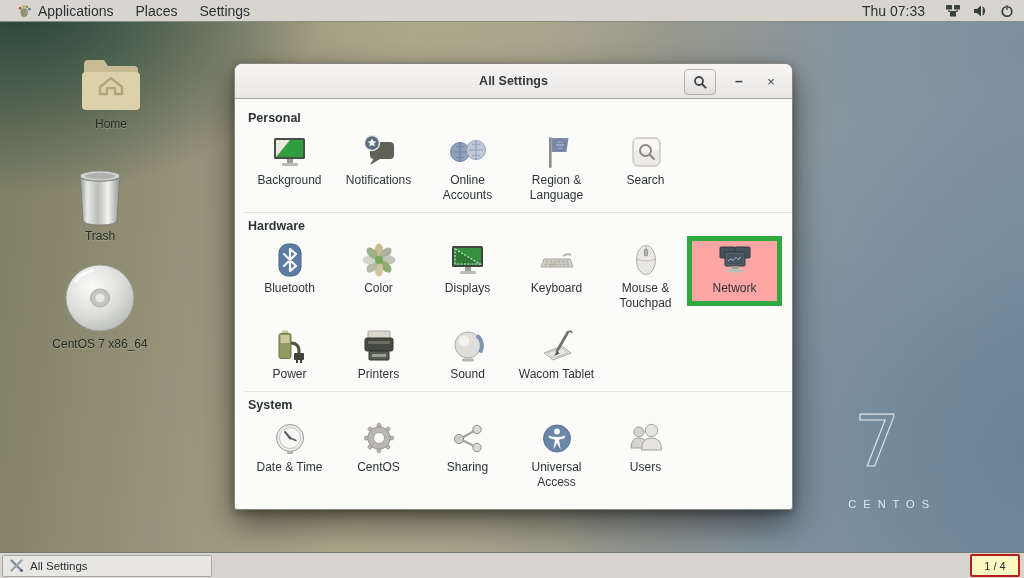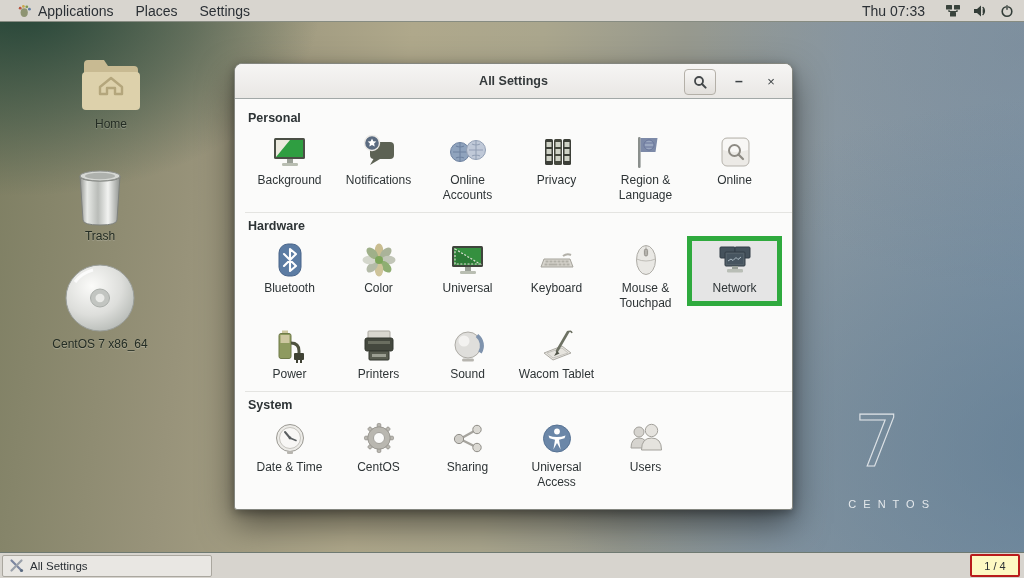--- a/index.html
+++ b/index.html
@@ -48,21 +48,21 @@
   .tb-min{right:40px;font-weight:bold;}
   .tb-close{right:8px;font-size:13px;}
 
   .content{flex:1;padding:6px 0 0 10px;overflow:hidden;}
   .sec-header{font-size:12.5px;font-weight:bold;color:#2e3436;margin:6px 0 6px 3px;}
   .divider{border-top:1px solid #e4e4e1;margin:10px 0 0 0;}
   .grid{display:grid;grid-template-columns:repeat(6,89px);row-gap:14px;justify-items:center;align-items:start;}
   .item{width:89px;display:flex;flex-direction:column;align-items:center;padding-top:3px;}
   .item .ic{display:block;margin-bottom:3px;}
   .item .lbl{font-size:12px;line-height:1.22;text-align:center;color:#2e3436;max-width:82px;}
-  .item.highlight{outline:5px solid #2faa3e;outline-offset:-2px;background:#e5e5e5;padding-bottom:7px;}
+  .item.highlight{outline:5px solid #2faa3e;outline-offset:-2px;background:#fca5a5;padding-bottom:7px;}
 
   
   .taskbar{position:absolute;left:0;right:0;bottom:0;height:25px;background:#d7d4ce;border-top:1px solid #6f7a72;
     display:flex;align-items:center;z-index:30;font-size:11.5px;color:#2b3035;}
   .taskbtn{margin-left:2px;width:196px;height:20px;background:#e9e7e3;border:1px solid #aaa79f;border-radius:2px;
     display:flex;align-items:center;gap:6px;padding:0 6px;}
   .pager{margin-left:auto;margin-right:4px;width:46px;height:19px;background:#fef9c3;border:2px solid #b91c1c;border-radius:2px;
     display:flex;align-items:center;justify-content:center;font-size:11px;}
 </style>
 </head>
@@ -204,58 +204,39 @@
           <svg class="ic" width="40" height="36" viewBox="0 0 40 36">
             <rect x="15" y="13" width="10" height="8" fill="#c4cbd9"></rect>
             <circle cx="12" cy="18" r="9.5" fill="#8fa3bd" stroke="#6e82a0"></circle>
             <path d="M8 12 q4 2 8 0 M8 24 q4-2 8 0 M12 8.5 v19 M5 18 h14" stroke="#6e82a0" stroke-width="1.1" fill="none"></path>
             <circle cx="28" cy="16" r="9.5" fill="#c0c9d8" stroke="#93a0b5"></circle>
             <path d="M24 10 q4 2 8 0 M24 22 q4-2 8 0 M28 6.5 v19 M21 16 h14" stroke="#93a0b5" stroke-width="1.1" fill="none"></path>
           </svg>
           <span class="lbl">Online Accounts</span>
         </div>
 
-        <div class="item">
-          <svg class="ic" width="40" height="36" viewBox="0 0 40 36">
-            <rect x="8" y="5" width="8" height="26" rx="1.5" fill="#3c3f38"></rect>
-            <rect x="17" y="5" width="8" height="26" rx="1.5" fill="#46493f"></rect>
-            <rect x="26" y="5" width="8" height="26" rx="1.5" fill="#3c3f38"></rect>
-            <g fill="#cfd2c6">
-              <rect x="9.5" y="8" width="5" height="5"></rect>
-                <rect x="9.5" y="15" width="5" height="5"></rect>
-                <rect x="9.5" y="22" width="5" height="5"></rect>
-              <rect x="18.5" y="8" width="5" height="5"></rect>
-                <rect x="18.5" y="15" width="5" height="5"></rect>
-                <rect x="18.5" y="22" width="5" height="5"></rect>
-              <rect x="27.5" y="8" width="5" height="5"></rect>
-                <rect x="27.5" y="15" width="5" height="5"></rect>
-                <rect x="27.5" y="22" width="5" height="5"></rect>
-            </g>
-          </svg>
-          <span class="lbl">Privacy</span>
-        </div>
 
         <div class="item">
           <svg class="ic" width="40" height="36" viewBox="0 0 40 36">
             <rect x="12" y="3" width="2.6" height="31" rx="1.2" fill="#8a8f8c"></rect>
             <path d="M14.5 4 h17 l-2 14 h-15 z" fill="#7d8aa8"></path>
             <circle cx="23" cy="11" r="5" fill="#9aa7c0" stroke="#68759a"></circle>
             <path d="M19 9 h8 M19 13 h8" stroke="#68759a" stroke-width="1" fill="none"></path>
           </svg>
           <span class="lbl">Region &amp; Language</span>
         </div>
 
         <div class="item">
           <svg class="ic" width="40" height="36" viewBox="0 0 40 36">
             <rect x="7" y="4" width="27" height="28" rx="5" fill="#eceae6" stroke="#b6b3ac"></rect>
             <path d="M8 16 q12 4 25 0 v-7 q0-4-4-4 h-17 q-4 0-4 4 z" fill="#f8f7f5"></path>
             <circle cx="19.5" cy="16.5" r="5.5" fill="none" stroke="#8d8a83" stroke-width="2"></circle>
             <line x1="23.5" y1="20.5" x2="28" y2="25" stroke="#8d8a83" stroke-width="2.2" stroke-linecap="round"></line>
           </svg>
-          <span class="lbl">Online</span>
+          <span class="lbl">Search</span>
         </div>
       </div>
 
       <div class="divider"></div>
 
       <div class="sec-header">Hardware</div>
       <div class="grid">
 
         <div class="item">
           <svg class="ic" width="40" height="36" viewBox="0 0 40 36">
@@ -283,21 +264,21 @@
         </div>
 
         <div class="item">
           <svg class="ic" width="40" height="36" viewBox="0 0 40 36">
             <rect x="4" y="4" width="31" height="21" rx="1.5" fill="#3f443c"></rect>
             <rect x="6" y="6" width="27" height="17" fill="#35903f"></rect>
             <path d="M7 7 L32 22 L7 22 Z" fill="#2c7a36" stroke="#dfe0d5" stroke-width="1.2" stroke-dasharray="2 1.6"></path>
             <rect x="17" y="25" width="6" height="4" fill="#9aa096"></rect>
             <rect x="12" y="29" width="16" height="3" rx="1.2" fill="#b9beb2"></rect>
           </svg>
-          <span class="lbl">Universal</span>
+          <span class="lbl">Displays</span>
         </div>
 
         <div class="item">
           <svg class="ic" width="40" height="36" viewBox="0 0 40 36">
             <path d="M7 17 L33 17 L36 25 L4 25 Z" fill="#d8d6cf" stroke="#a5a39b"></path>
             <g fill="#b2b0a8">
               <rect x="8.5" y="18.5" width="3" height="2"></rect>
                 <rect x="12.5" y="18.5" width="3" height="2"></rect>
                 <rect x="16.5" y="18.5" width="3" height="2"></rect>
                 <rect x="20.5" y="18.5" width="3" height="2"></rect>

